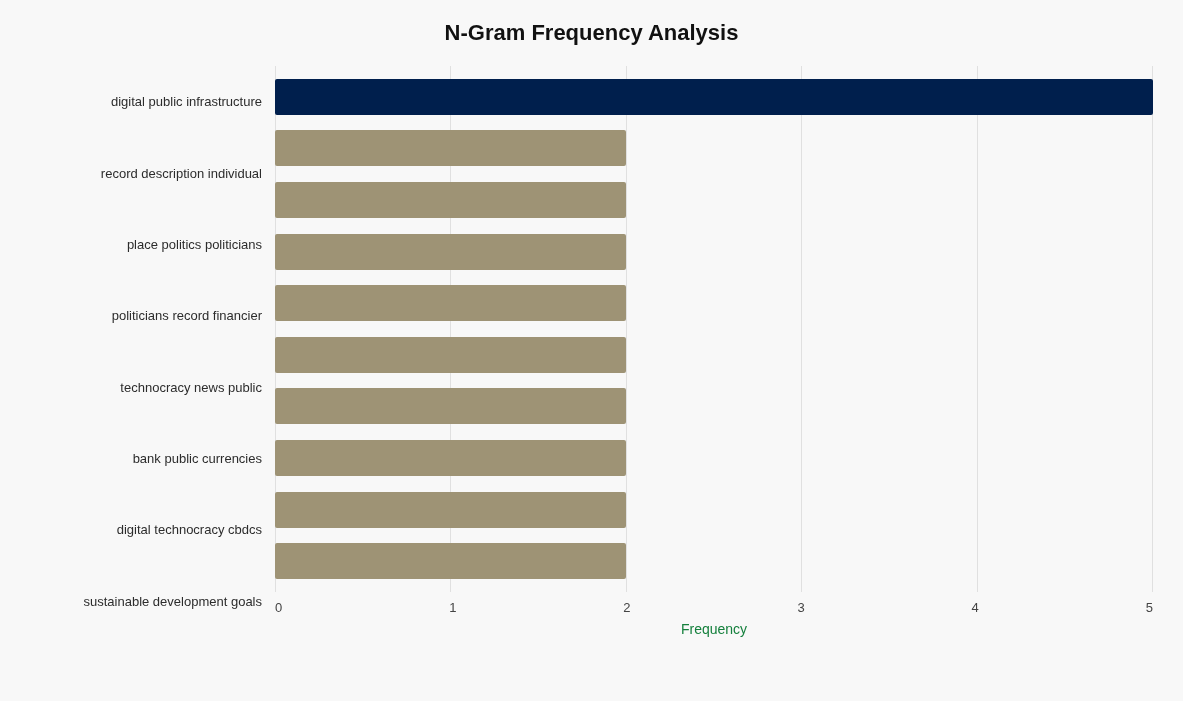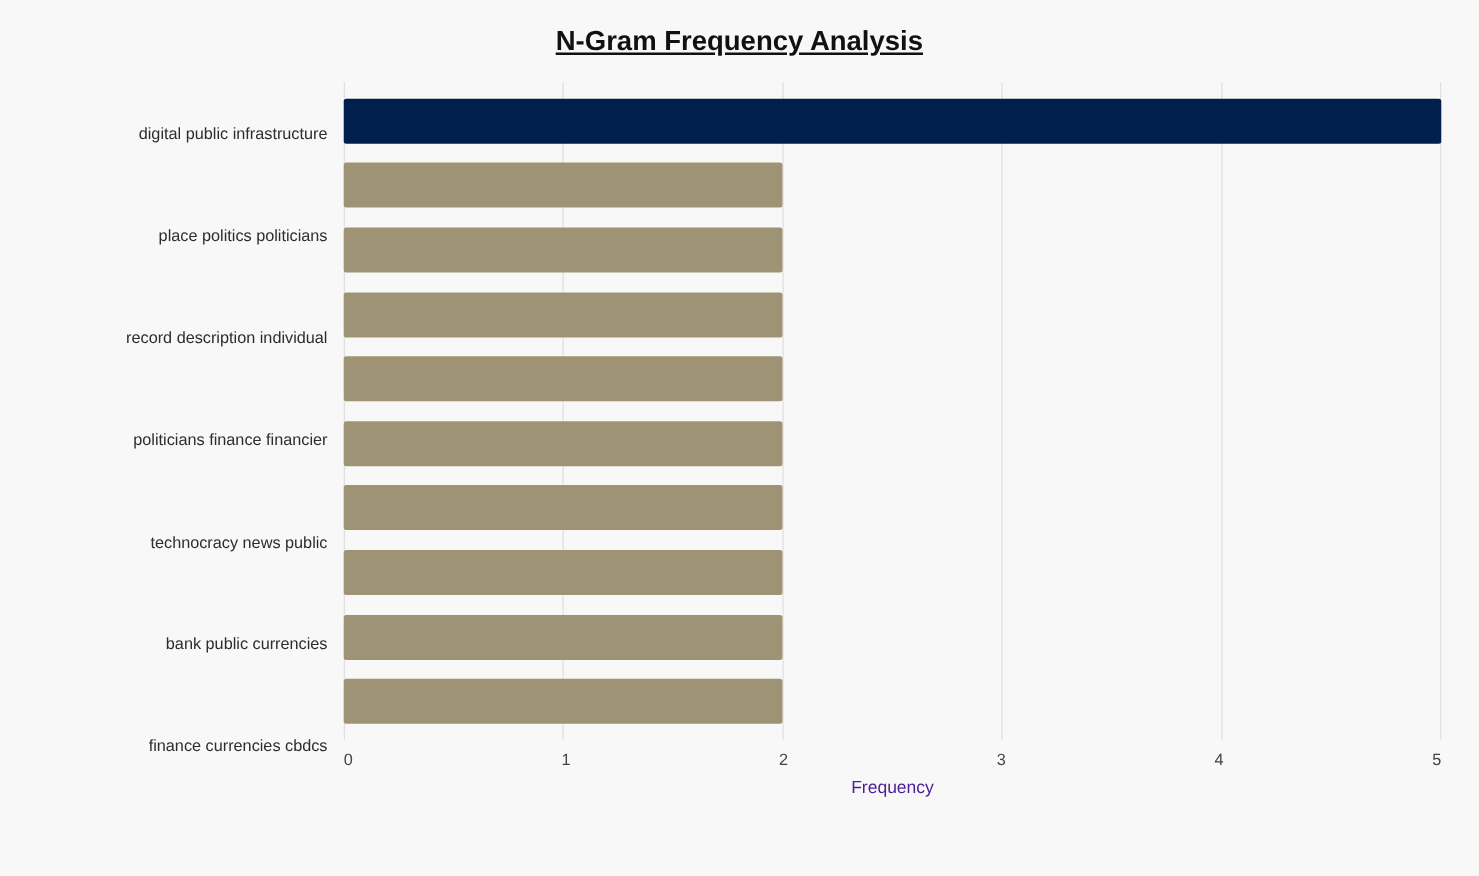--- a/index.html
+++ b/index.html
@@ -18,21 +18,20 @@
       background: #f8f8f8;
       padding: 20px 30px 60px 30px;
       position: relative;
     }
     .chart-title {
       text-align: center;
       font-size: 22px;
       font-weight: bold;
       color: #111;
       margin-bottom: 20px;
-      text-decoration: underline;
     }
     .chart-area {
       display: flex;
       width: 100%;
       height: calc(100% - 50px);
       position: relative;
     }
     .y-labels {
       display: flex;
       flex-direction: column;
@@ -109,38 +108,39 @@
       padding-left: 0;
     }
     .x-tick {
       font-size: 13px;
       color: #444;
       text-align: center;
     }
     .x-label {
       text-align: center;
       font-size: 14px;
-      color: #4c1d95;
+      color: #15803d;
       margin-top: 6px;
     }
   </style>
 </head>
 <body>
 
 <div class="chart-container">
   <div class="chart-title">N-Gram Frequency Analysis</div>
   <div class="chart-area">
     <div class="y-labels" id="y-labels">
         <div class="y-label">digital public infrastructure</div>
+        <div class="y-label">record description individual</div>
         <div class="y-label">place politics politicians</div>
-        <div class="y-label">record description individual</div>
-        <div class="y-label">politicians finance financier</div>
+        <div class="y-label">politicians record financier</div>
         <div class="y-label">technocracy news public</div>
         <div class="y-label">bank public currencies</div>
-        <div class="y-label">finance currencies cbdcs</div>
+        <div class="y-label">digital technocracy cbdcs</div>
+        <div class="y-label">sustainable development goals</div>
       </div>
     <div class="bars-section">
       <div class="bars-area">
         <div class="grid-lines" id="grid-lines">
             <div class="grid-line"></div>
             <div class="grid-line"></div>
             <div class="grid-line"></div>
             <div class="grid-line"></div>
             <div class="grid-line"></div>
             <div class="grid-line"></div>

